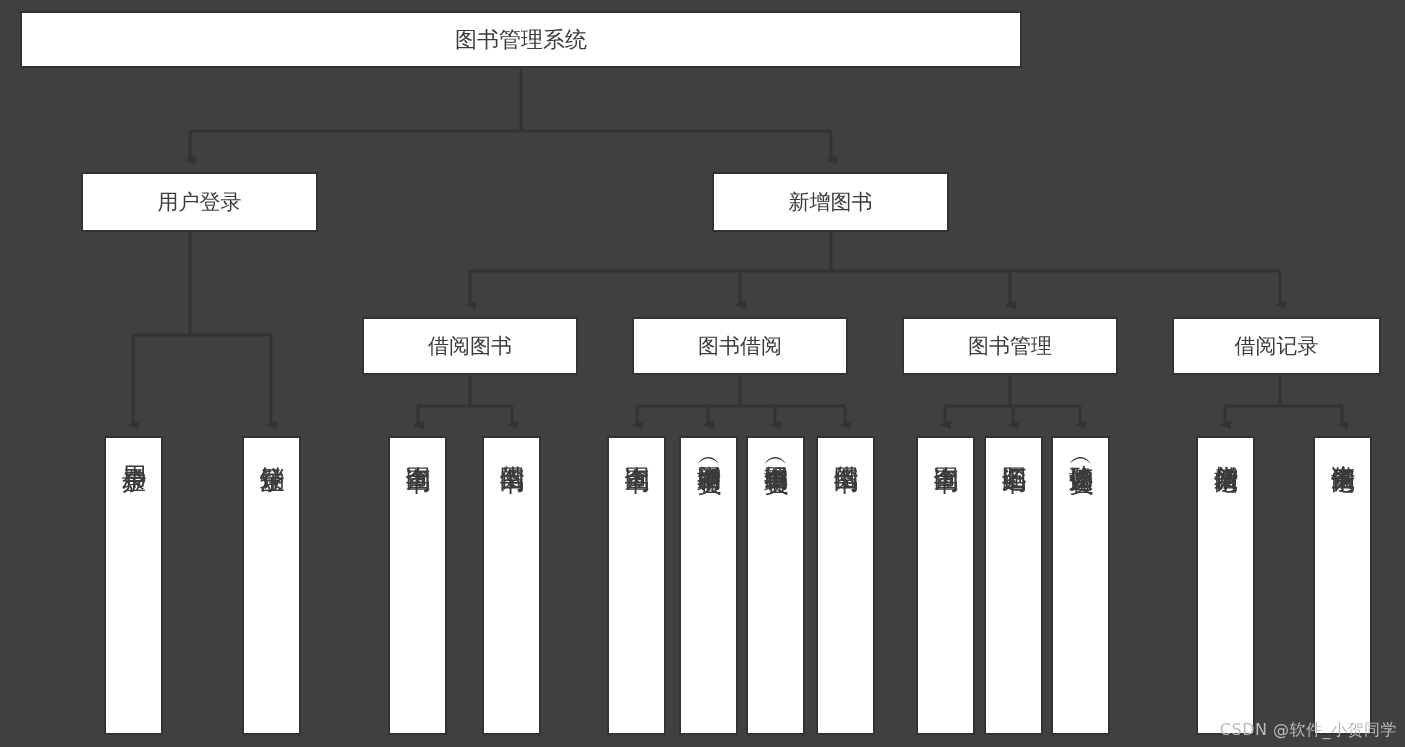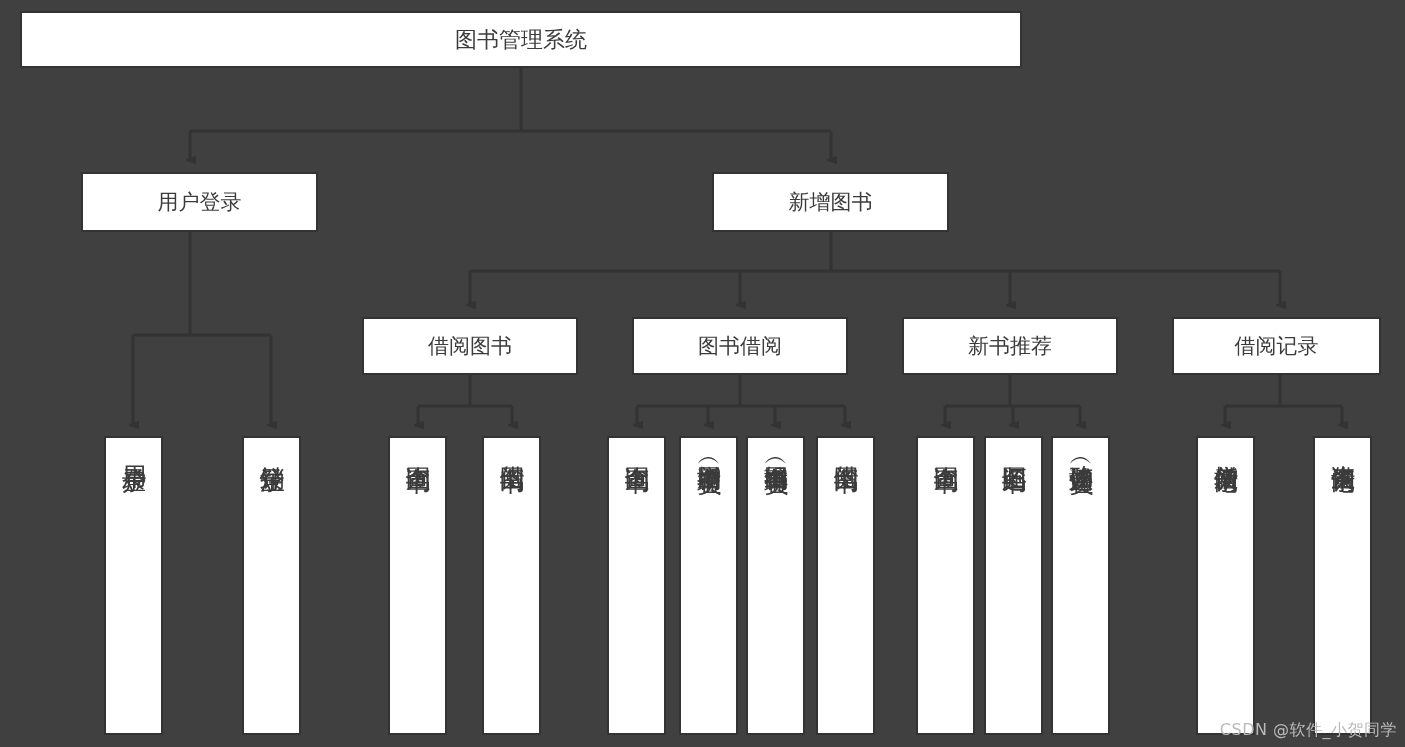--- a/index.html
+++ b/index.html
@@ -146,21 +146,21 @@
     <span class="node-label">新增图书</span>
   </div>
 
   <div class="node horizontal" style="left:362px; top:317px; width:216px; height:58px;">
     <span class="node-label">借阅图书</span>
   </div>
   <div class="node horizontal" style="left:632px; top:317px; width:216px; height:58px;">
     <span class="node-label">图书借阅</span>
   </div>
   <div class="node horizontal" style="left:902px; top:317px; width:216px; height:58px;">
-    <span class="node-label">新书推荐</span>
+    <span class="node-label">图书管理</span>
   </div>
   <div class="node horizontal" style="left:1172px; top:317px; width:209px; height:58px;">
     <span class="node-label">借阅记录</span>
   </div>
 
   <div class="node vertical" style="left:104px; top:436px; width:59px; height:299px;">
     <span class="node-label">用户登录</span>
   </div>
   <div class="node vertical" style="left:242px; top:436px; width:59px; height:299px;">
     <span class="node-label">注销登录</span>

